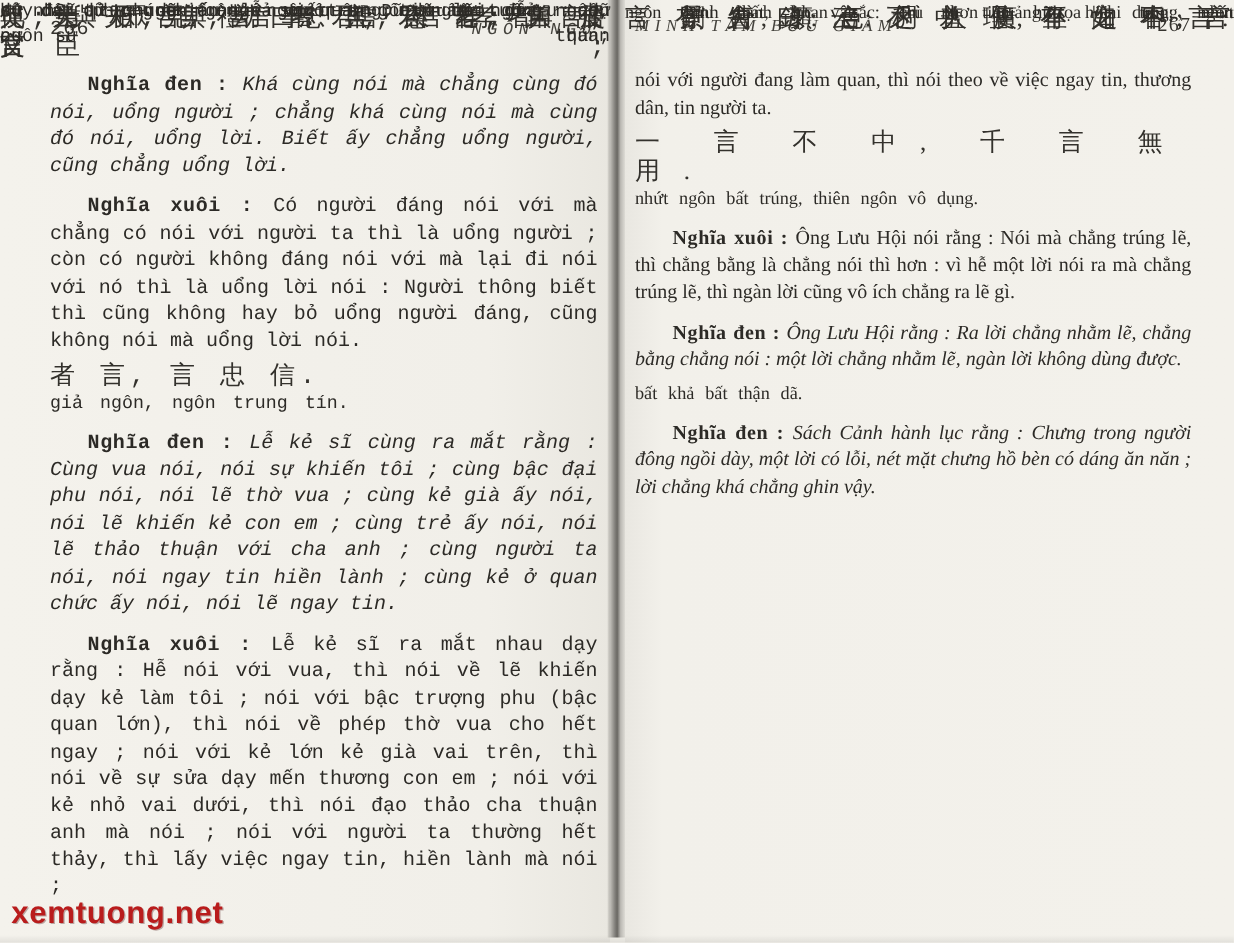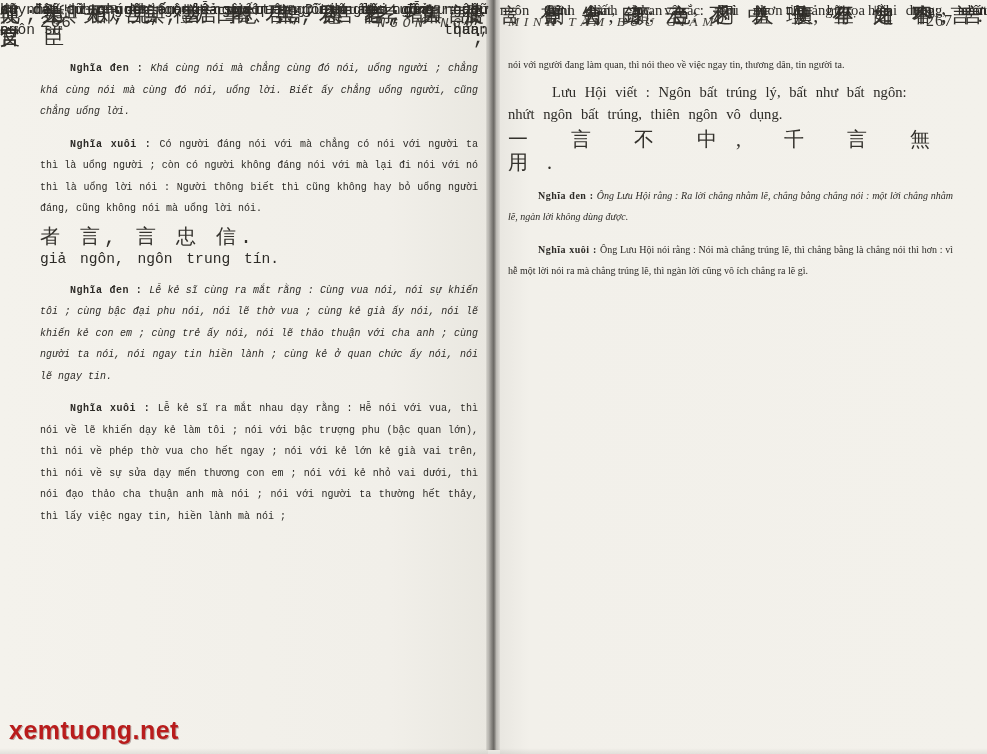--- a/index.html
+++ b/index.html
@@ -33,21 +33,21 @@
     margin-bottom:26px;
   }
   .page-number{font-size:16px;letter-spacing:1px;color:#35332e;}
   .running-head{
     font-style:italic;font-size:13.5px;letter-spacing:4.5px;
     color:#45433d;white-space:nowrap;text-align:center;
   }
   .page-right .page-header{margin-bottom:24px;}
   
   .para{
-    font-size:10px;line-height:21.5px;text-align:justify;
+    font-size:16px;line-height:21.5px;text-align:justify;
     text-indent:30px;margin:11px 0 0 0;
   }
   .para.noindent{text-indent:0;}
   .para.it{font-style:italic;}
   .para .lbl{font-weight:bold;font-style:normal;letter-spacing:0.5px;}
   
   .line{white-space:normal;}
   .line.zh{
     font-size:20px;line-height:23px;letter-spacing:4px;margin-top:4px;
     color:#33312c;
@@ -100,30 +100,31 @@
 
   <div class="page page-right">
     <div class="page-header">
       <span class="running-head">MINH TÂM BỬU GIÁM</span>
       <span class="page-number">267</span>
     </div>
     <div class="page-content">
         <p class="para noindent">nói với người đang làm quan, thì nói theo về việc ngay tin, thương dân, tin người ta.</p>
         <div class="cn-block">
           <div class="line zh spread ind">劉 會 曰: 言 不 中 理, 不 如 不 言:</div>
-          <div class="line vi ind">Lưu Hội viết : Ngôn bất trúng lý, bất như bất ngôn:</div>
+          <div class="line zh wide">一 言 不 中, 千 言 無 用.</div>
           <div class="line vi">nhứt ngôn bất trúng, thiên ngôn vô dụng.</div>
-          <div class="line zh wide">一 言 不 中, 千 言 無 用.</div>
         </div>
+        <p class="para"><span class="lbl">Nghĩa xuôi : </span>Ông Lưu Hội nói rằng : Nói mà chẳng trúng lẽ, thì chẳng bằng là chẳng nói thì hơn : vì hễ một lời nói ra mà chẳng trúng lẽ, thì ngàn lời cũng vô ích chẳng ra lẽ gì.</p>
         <p class="para it"><span class="lbl">Nghĩa đen : </span>Ông Lưu Hội rằng : Ra lời chẳng nhằm lẽ, chẳng bằng chẳng nói : một lời chẳng nhằm lẽ, ngàn lời không dùng được.</p>
-        <p class="para"><span class="lbl">Nghĩa xuôi : </span>Ông Lưu Hội nói rằng : Nói mà chẳng trúng lẽ, thì chẳng bằng là chẳng nói thì hơn : vì hễ một lời nói ra mà chẳng trúng lẽ, thì ngàn lời cũng vô ích chẳng ra lẽ gì.</p>
         <div class="cn-block">
           <div class="line zh spread ind">景 行 錄 云: 稠 人 廣 坐 之 中, 一</div>
           <div class="line vi spread ind">Cảnh hành lục vân : Trù nhơn quảng tọa chi trung, nhứt</div>
           <div class="line zh spread">言 有 失, 顏 色 之 羞 便 有 悔 容; 言</div>
           <div class="line vi spread">ngôn hữu thất, nhan sắc chi tu tiện hữu hối dung; ngôn</div>
+          <div class="line vi">bất khả bất thận dã.</div>
         </div>
+        <p class="para it"><span class="lbl">Nghĩa đen : </span>Sách Cảnh hành lục rằng : Chưng trong người đông ngồi dày, một lời có lỗi, nét mặt chưng hồ bèn có dáng ăn năn ; lời chẳng khá chẳng ghin vậy.</p>
       </div>
   </div>
 
   <div class="watermark" style="color: #b91c1c;">xemtuong.net</div>
   <div class="scan-edge-bottom"></div>
 </div>
 
 </body></html>

